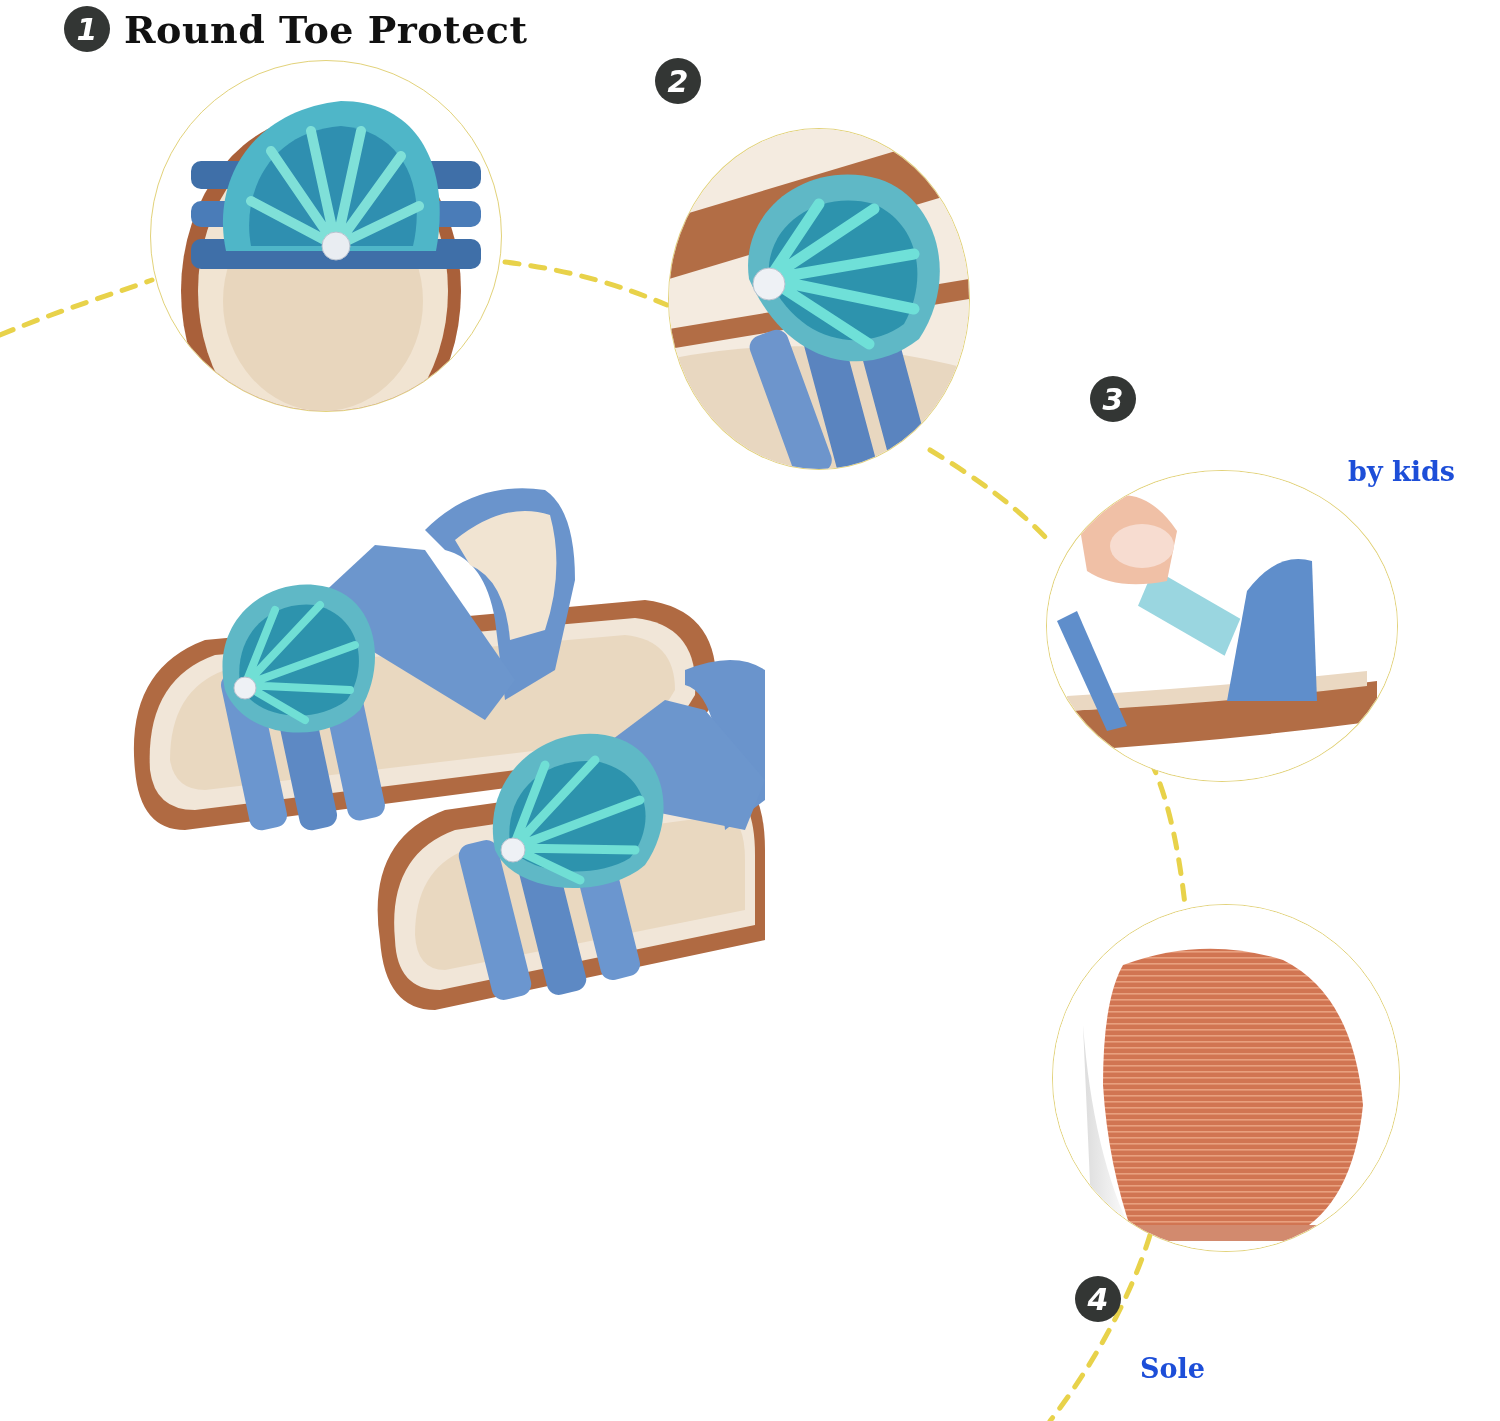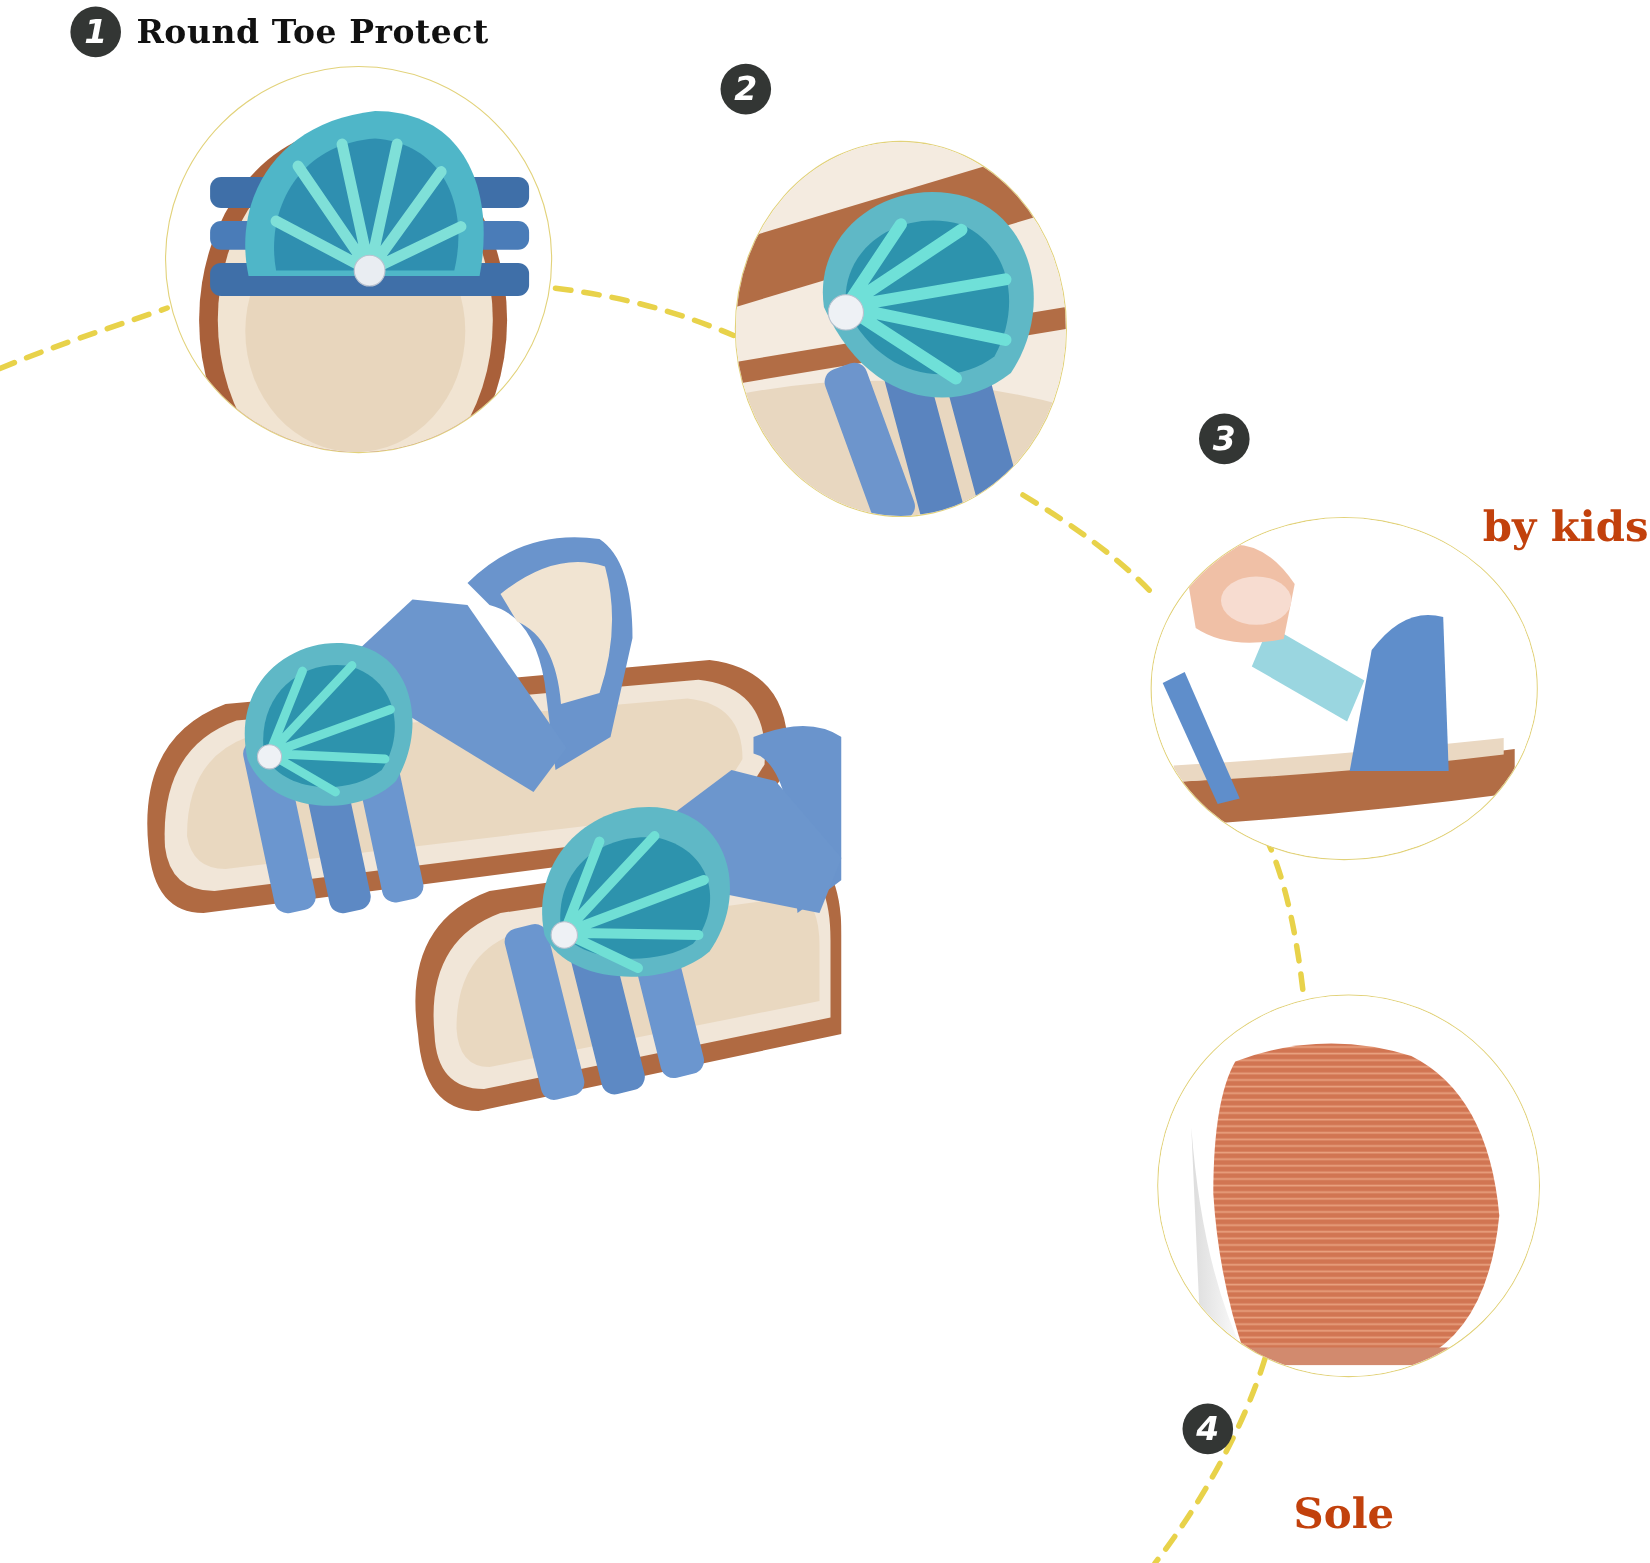--- a/index.html
+++ b/index.html
@@ -8,22 +8,22 @@
   .abs { position: absolute; }
 
   
   .label { position: absolute; display: flex; align-items: center; gap: 14px;
            font-family: "DejaVu Serif", "Liberation Serif", serif;
            font-weight: bold; color: #111; white-space: nowrap; }
   .badge { width: 46px; height: 46px; border-radius: 50%; background: #333634;
            color: #fff; display: flex; align-items: center; justify-content: center;
            font-family: "DejaVu Sans", sans-serif; font-style: italic; font-weight: bold;
            font-size: 30px; flex: 0 0 auto; }
-  .label-text { font-size: 30px; letter-spacing: 0.5px; }
-  .sub-text { position: absolute; font-weight: bold; font-size: 38px; color: #c2410c;
+  .label-text { font-size: 38px; letter-spacing: 0.5px; }
+  .sub-text { position: absolute; font-weight: bold; font-size: 27px; color: #1d4ed8;
               font-family: "DejaVu Serif", "Liberation Serif", serif; white-space: nowrap; }
 
   
   .circle { position: absolute; border-radius: 50%; overflow: hidden;
             border: 1.5px solid #e2d27a; background: #fff; }
 
   svg { display: block; }
 </style>
 </head>
 <body>
@@ -46,21 +46,21 @@
 </div>
 
 <div class="label" style="left:1090px;top:376px;gap:10px;">
   <span class="badge">3</span>
 </div>
 <div class="sub-text" style="left:1348px;top:456px;">by kids</div>
 
 <div class="label" style="left:1075px;top:1276px;gap:12px;">
   <span class="badge">4</span>
 </div>
-<div class="sub-text" style="left:1140px;top:1353px;margin-left:36px;">Sole</div>
+<div class="sub-text" style="left:1140px;top:1353px;">Sole</div>
 
 <div class="circle" style="left:150px;top:60px;width:350px;height:350px;">
   <svg width="350" height="350" viewBox="0 0 350 350">
     <ellipse cx="170" cy="230" rx="140" ry="175" fill="#a9603a"></ellipse>
     <ellipse cx="172" cy="230" rx="125" ry="160" fill="#f1e4d2"></ellipse>
     <ellipse cx="172" cy="240" rx="100" ry="110" fill="#e8d6bd"></ellipse>
     <rect x="40" y="100" width="290" height="28" rx="10" fill="#3f6fa8"></rect>
     <rect x="40" y="140" width="290" height="26" rx="10" fill="#4a7cb8"></rect>
     <rect x="40" y="178" width="290" height="30" rx="10" fill="#3f6fa8"></rect>
     <path d="M75,190 C60,120 100,50 190,40 C270,40 300,110 285,190 Z" fill="#4fb6c8"></path>

